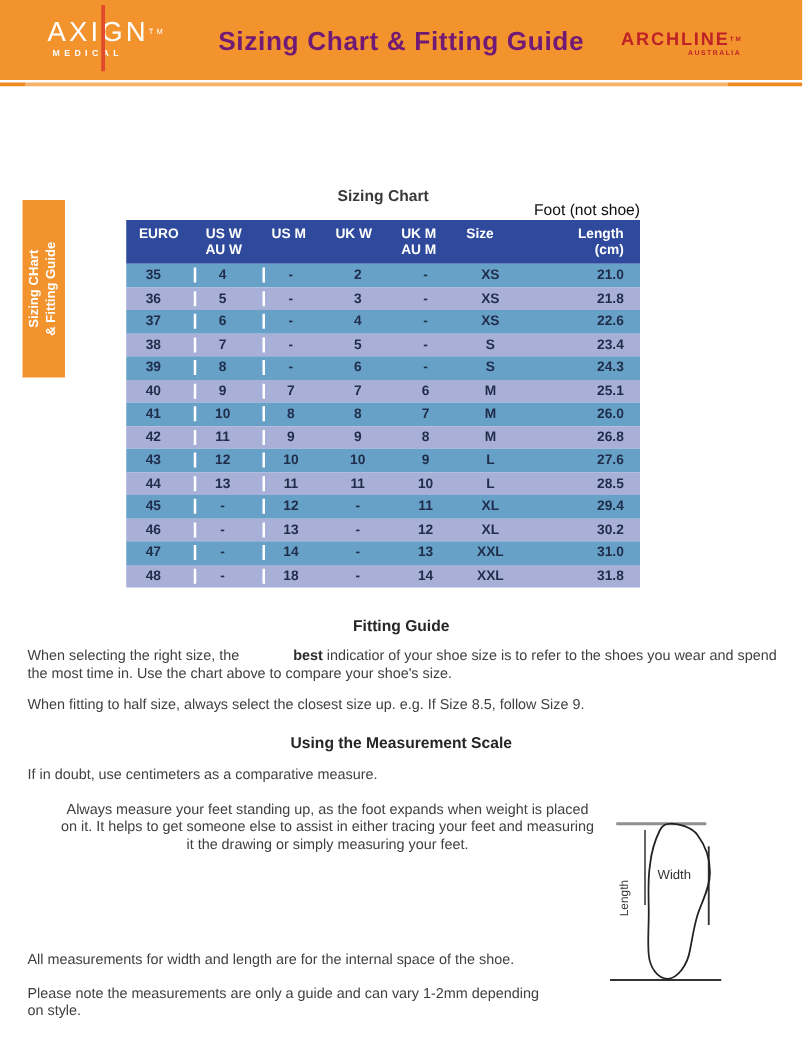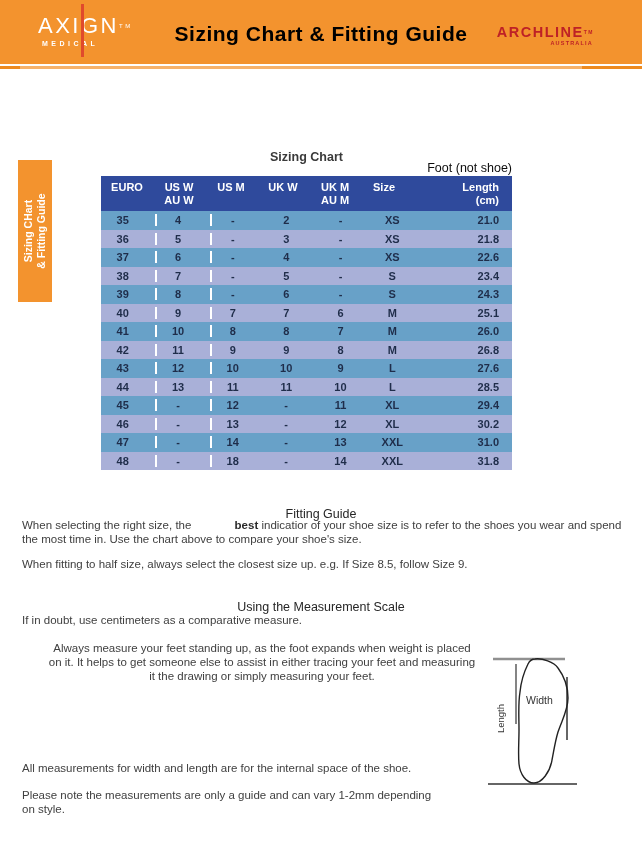--- a/index.html
+++ b/index.html
@@ -7,21 +7,21 @@
         font-family:"Liberation Sans",sans-serif;}
 
   
   .banner{position:absolute;left:0;top:0;width:642px;height:64px;background:#F3932E;}
   .logo{position:absolute;left:38px;top:15px;color:#fff;}
   .logo-brand{font-size:22px;font-weight:normal;letter-spacing:2.5px;line-height:22px;}
   .logo-brand sup{font-size:6px;vertical-align:top;}
   .logo-sub{font-size:7px;font-weight:bold;letter-spacing:3.5px;margin-top:3px;padding-left:4px;}
   .logo-line{position:absolute;left:43px;top:-11px;width:2.5px;height:53px;background:#E04A2C;}
   .banner-title{position:absolute;left:0;right:0;top:22px;text-align:center;
-                color:#000000;font-size:21px;font-weight:bold;letter-spacing:0.5px;}
+                color:#701a75;font-size:21px;font-weight:bold;letter-spacing:0.5px;}
   .archline{position:absolute;right:48px;top:25px;color:#BE2126;text-align:right;}
   .archline-brand{font-size:14.5px;font-weight:bold;letter-spacing:1.5px;line-height:14px;}
   .archline-brand sup{font-size:5px;vertical-align:top;}
   .archline-sub{font-size:5.5px;font-weight:bold;letter-spacing:1.2px;margin-top:1px;padding-right:1px;}
   .rule{position:absolute;left:0;top:66px;width:642px;height:2.5px;
         background:linear-gradient(90deg,#ED8A20 0 20px,#F6B26B 20px 582px,#ED8A20 582px 100%);}
 
   
   .side-tab{position:absolute;left:18px;top:160px;width:34px;height:142px;background:#F3932E;
             display:flex;align-items:center;justify-content:center;}
@@ -42,21 +42,21 @@
   .st-row:nth-child(odd){background:#68A1C8;}
   .st-row:nth-child(even){background:#A9B0D8;}
   .st-cell{box-sizing:border-box;text-align:center;}
   .c0{width:52px;} .c1{width:52px;} .c2{width:52px;} .c3{width:52px;} .c4{width:52px;}
   .c5{width:46px;} .c6{width:105px;}
   .st-row .c1,.st-row .c2{border-left:2px solid #fff;}
   .st-hcell.c6,.st-cell.c6{text-align:right;padding-right:13px;}
 
   
   .h-center{position:absolute;left:10px;width:622px;text-align:center;
-            font-size:12.5px;font-weight:normal;color:#262626;margin-top:13px;}
+            font-size:12.5px;font-weight:bold;color:#262626;}
   .para{position:absolute;left:22px;font-size:11.5px;line-height:14px;color:#404040;
         white-space:pre-wrap;}
   .para b{color:#2b2b2b;margin-left:40px;}
 
   
   .diagram{position:absolute;left:482px;top:650px;width:110px;height:150px;}
   .diagram svg{position:absolute;left:0;top:0;}
   .width-label{position:absolute;left:526px;top:694px;font-size:10.5px;color:#333;}
   .length-label{position:absolute;left:478px;top:713px;width:44px;text-align:center;
                 transform:rotate(-90deg);font-size:9.5px;color:#333;}

